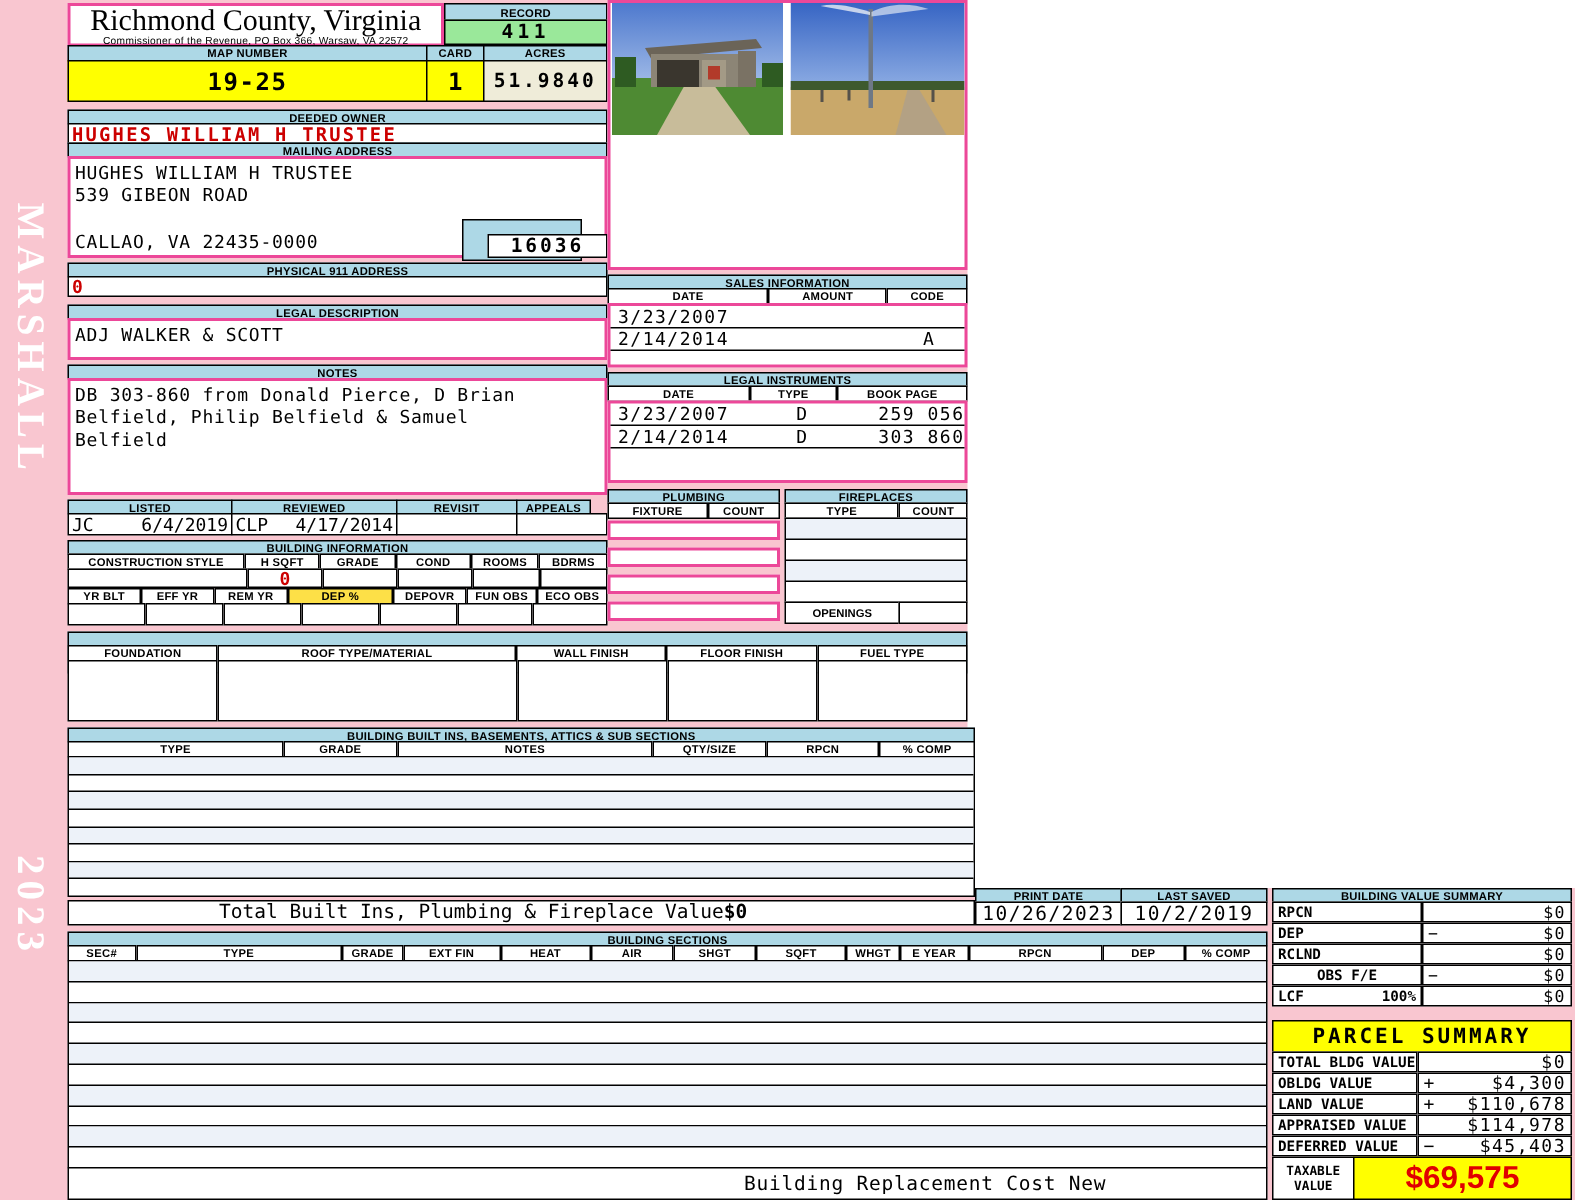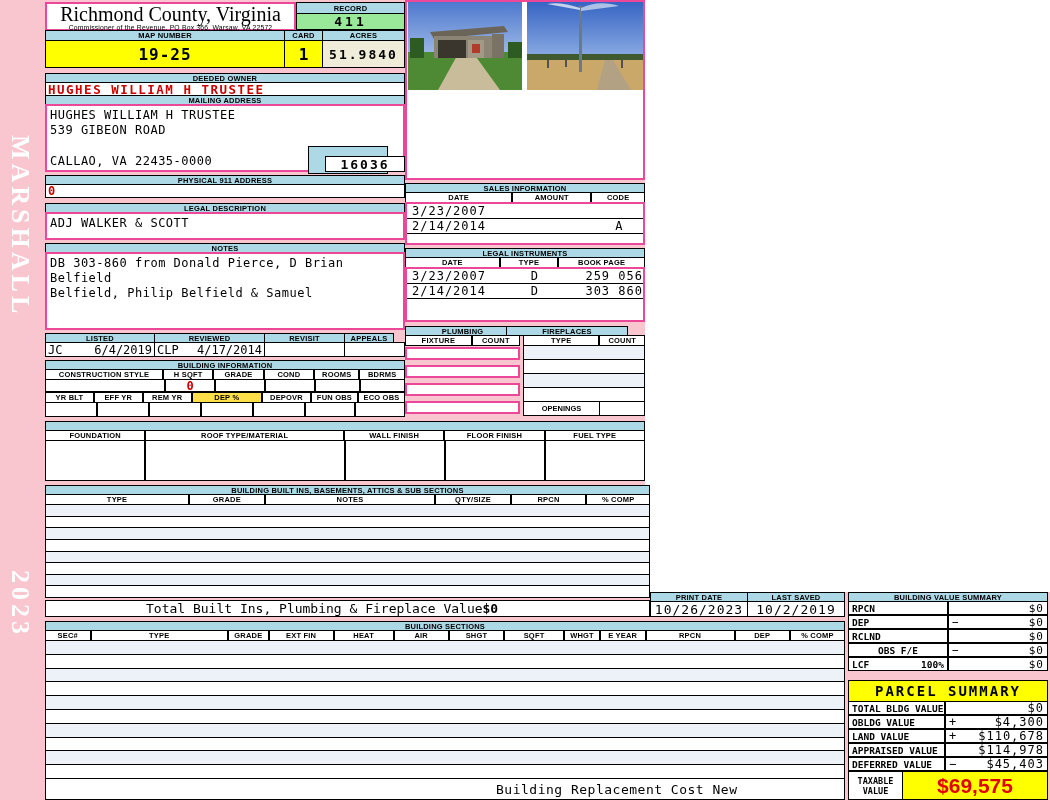--- a/index.html
+++ b/index.html
@@ -60,22 +60,22 @@
 
 <div class="abs hdr" style="left:45px;top:175px;width:360px;height:10px">PHYSICAL 911 ADDRESS</div>
 <div class="abs cell mono red" style="left:45px;top:184px;width:360px;height:14px;background:#fff;font-size:12px;padding-left:2px">0</div>
 
 <div class="abs hdr" style="left:45px;top:203px;width:360px;height:10px">LEGAL DESCRIPTION</div>
 <div class="abs box val12" style="left:45px;top:212px;width:360px;height:28px;padding:2px 3px">ADJ WALKER &amp; SCOTT</div>
 
 <div class="abs hdr" style="left:45px;top:243px;width:360px;height:10px">NOTES</div>
 <div class="abs box val12" style="left:45px;top:252px;width:360px;height:78px;padding:2px 3px">
   <div style="line-height:15px">DB 303-860 from Donald Pierce, D Brian</div>
+  <div style="line-height:15px">Belfield, Philip Belfield &amp; Samuel</div>
   <div style="line-height:15px">Belfield</div>
-  <div style="line-height:15px">Belfield, Philip Belfield &amp; Samuel</div>
 </div>
 
 <div class="abs hdr" style="left:45px;top:333px;width:110px;height:10px">LISTED</div>
 <div class="abs hdr" style="left:154px;top:333px;width:111px;height:10px">REVIEWED</div>
 <div class="abs hdr" style="left:264px;top:333px;width:81px;height:10px">REVISIT</div>
 <div class="abs hdr" style="left:344px;top:333px;width:50px;height:10px">APPEALS</div>
 <div class="abs cell mono" style="left:45px;top:342px;width:110px;height:15px;background:#fff;font-size:12px;justify-content:space-between;padding:0 2px">
   <span>JC</span>
   <span>6/4/2019</span>
 </div>
@@ -247,21 +247,21 @@
 <div class="abs hdr" style="left:405px;top:326px;width:115px;height:10px">PLUMBING</div>
 <div class="abs flexrow" style="left:405px;top:335px;width:115px;height:11px;position:absolute">
   <div class="hdr" style="width:67px;background:#fff">FIXTURE</div>
   <div class="hdr" style="width:48px;background:#fff">COUNT</div>
 </div>
 <div class="abs box" style="left:405px;top:347px;width:115px;height:13px"></div>
 <div class="abs box" style="left:405px;top:365px;width:115px;height:13px"></div>
 <div class="abs box" style="left:405px;top:383px;width:115px;height:13px"></div>
 <div class="abs box" style="left:405px;top:401px;width:115px;height:13px"></div>
 
-<div class="abs hdr" style="left:506px;top:326px;width:122px;height:10px">FIREPLACES</div>
+<div class="abs hdr" style="left:523px;top:326px;width:122px;height:10px">FIREPLACES</div>
 <div class="abs flexrow" style="left:523px;top:335px;width:122px;height:11px;position:absolute">
   <div class="hdr" style="width:77px;background:#fff">TYPE</div>
   <div class="hdr" style="width:45px;background:#fff">COUNT</div>
 </div>
 <div class="abs rows" style="left:523px;top:345px;width:122px;height:57px">
   <div></div>
     <div></div>
   <div></div>
     <div></div>
 </div>

